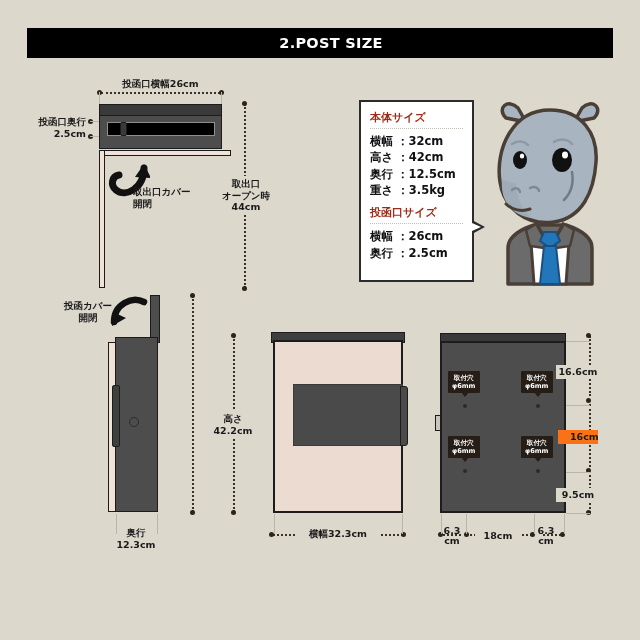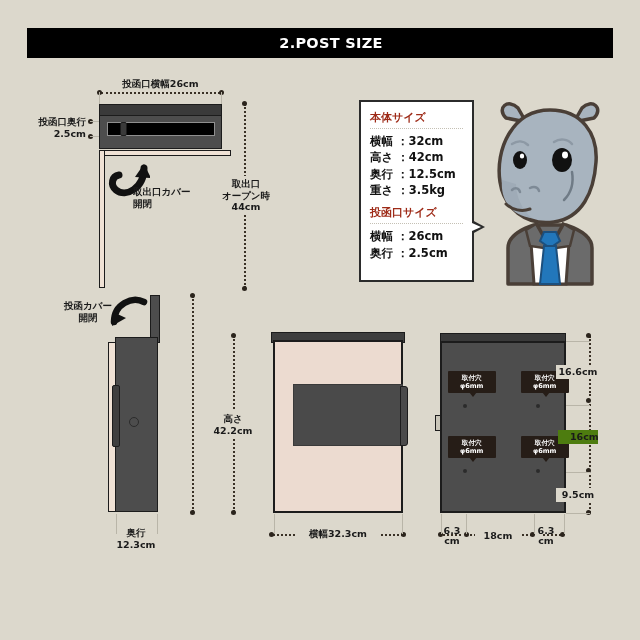--- a/index.html
+++ b/index.html
@@ -142,21 +142,21 @@
   }
   .rearview-latch {
     position: absolute; left: 435px; top: 415px;
     width: 6px; height: 16px;
     background: #c9c5b8; border: 1.4px solid #1c1c1c;
   }
   .hole-tag {
     position: absolute;
     background: #261d17; color: #fff;
     font-size: 6.6px; font-weight: bold; line-height: 1.25;
-    padding: 3px 12px; text-align: center; white-space: pre;
+    padding: 3px 4px; text-align: center; white-space: pre;
     border-radius: 1px;
   }
   .hole-tag::after {
     content: ""; position: absolute;
     left: 50%; margin-left: -3px; bottom: -4px;
     border-left: 4px solid transparent;
     border-right: 4px solid transparent;
     border-top: 5px solid #261d17;
   }
   .hole-dot {
@@ -362,21 +362,21 @@
   <div class="hole-dot" style="left:536px; top:469px;"></div>
 
   <div class="dimv" style="left:589px; top:336px; height:60px;"></div>
   <div class="dimv" style="left:589px; top:404px; height:63px;"></div>
   <div class="dimv" style="left:589px; top:475px; height:38px;"></div>
   <div class="dot" style="left:586px; top:333px;"></div>
   <div class="dot" style="left:586px; top:398px;"></div>
   <div class="dot" style="left:586px; top:468px;"></div>
   <div class="dot" style="left:586px; top:510px;"></div>
   <div class="lbl" style="left:556px; top:365px; width:44px; background:#dcd8cc; padding:1px 0;">16.6cm</div>
-  <div class="lbl" style="left:558px; top:430px; width:40px; background:#4d7c0f; padding:1px 12px;">16cm</div>
+  <div class="lbl" style="left:558px; top:430px; width:40px; background:#f97316; padding:1px 12px;">16cm</div>
   <div class="lbl" style="left:556px; top:488px; width:44px; background:#dcd8cc; padding:1px 0;">9.5cm</div>
   <div class="guide" style="left:566px; top:341px; width:24px; height:1px;"></div>
   <div class="guide" style="left:566px; top:405px; width:24px; height:1px;"></div>
   <div class="guide" style="left:566px; top:472px; width:24px; height:1px;"></div>
   <div class="guide" style="left:566px; top:513px; width:24px; height:1px;"></div>
 
   <div class="dimh" style="left:443px; top:534px; width:18px;"></div>
   <div class="dimh" style="left:470px; top:534px; width:62px;"></div>
   <div class="dimh" style="left:543px; top:534px; width:18px;"></div>
   <div class="dot" style="left:438px; top:532px;"></div>

